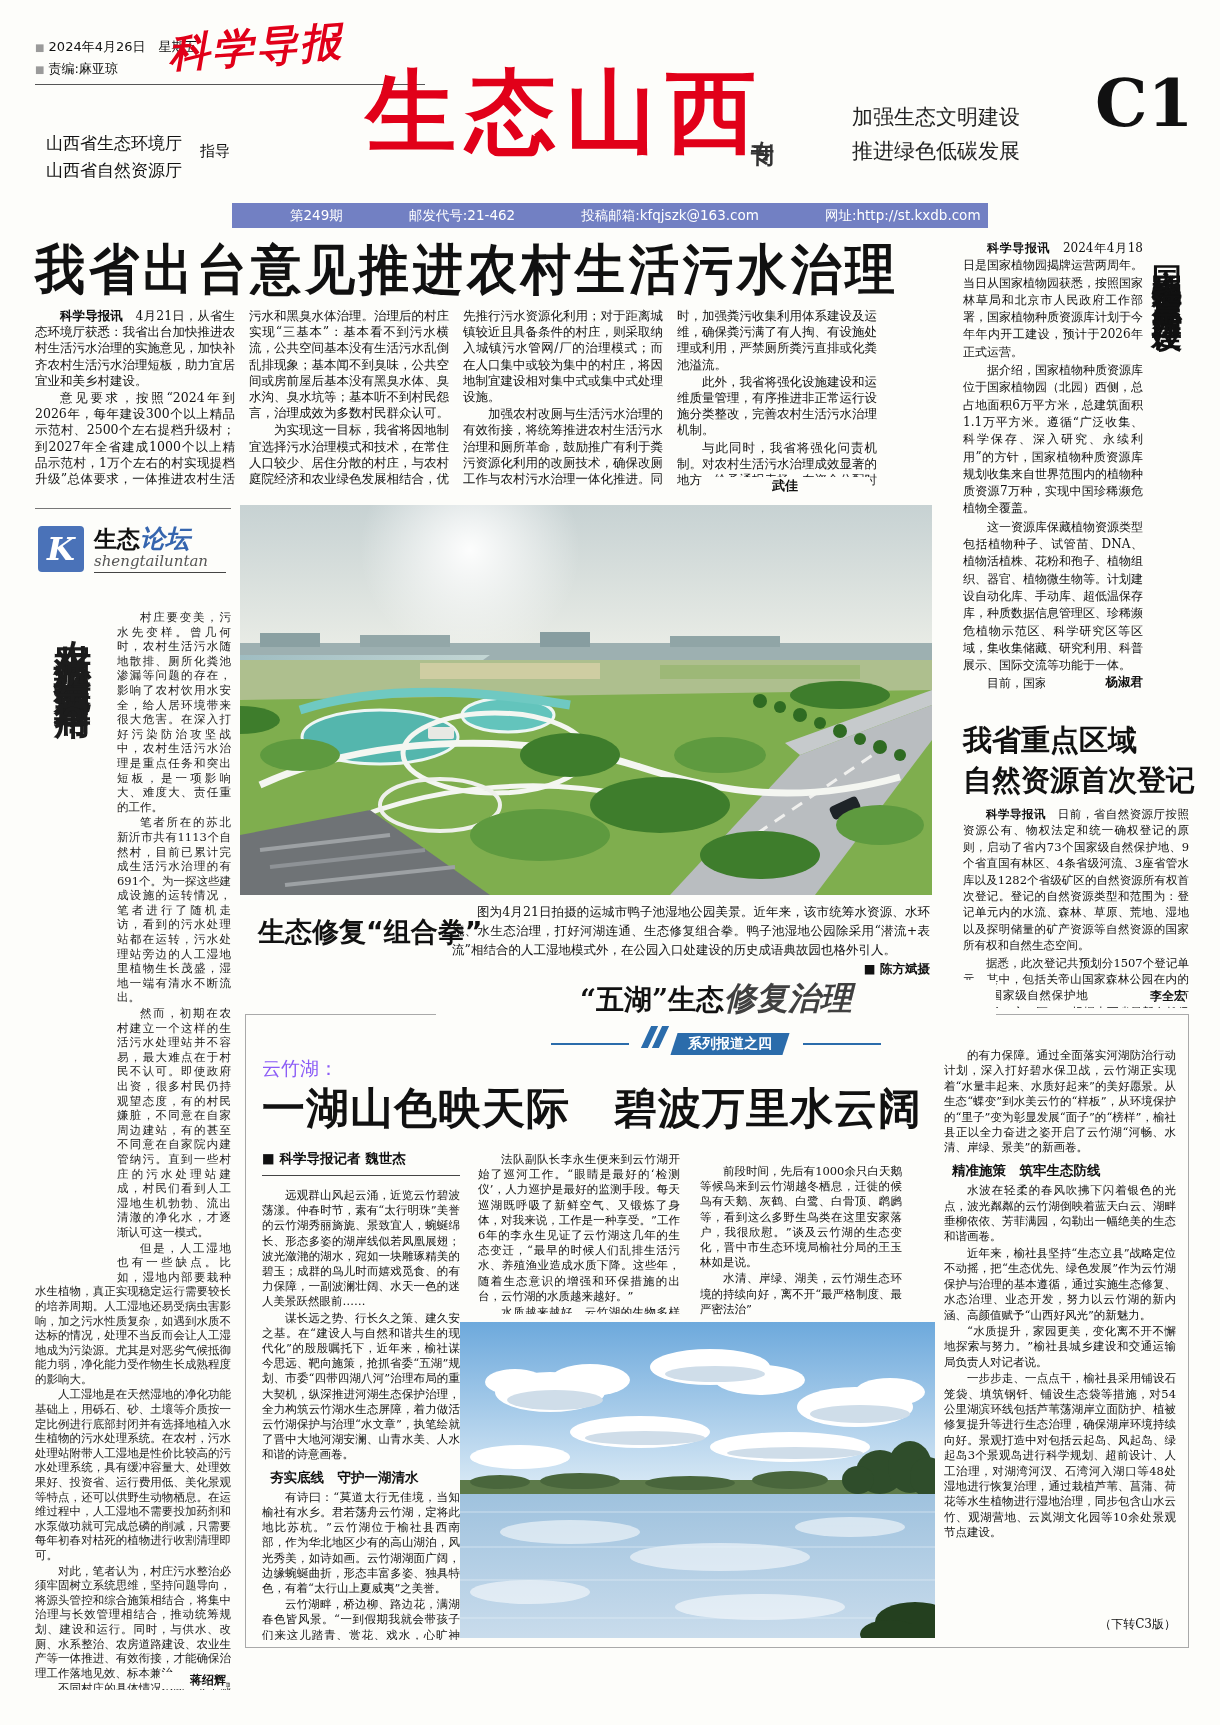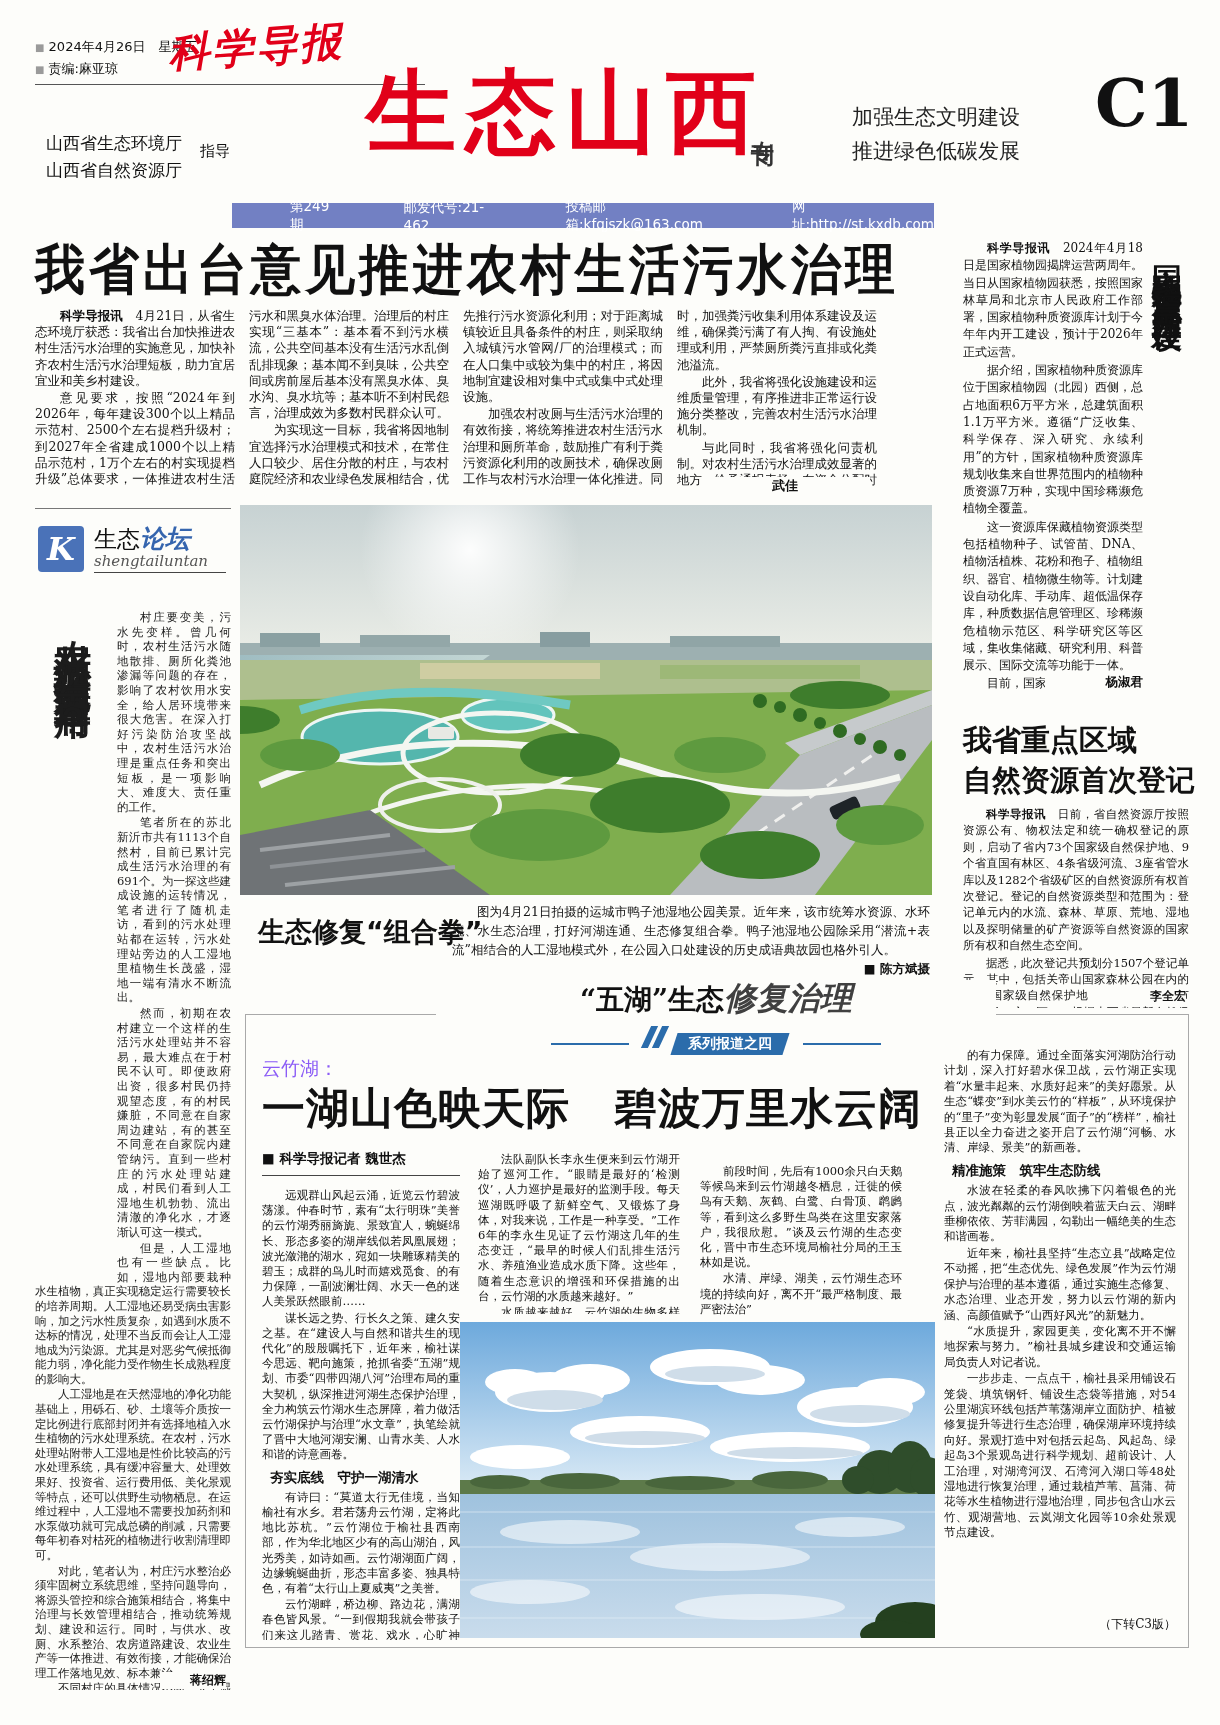--- a/index.html
+++ b/index.html
@@ -43,21 +43,21 @@
   <div class="abs red" style="left:366px;top:62px;font-size:90px;font-weight:900;letter-spacing:10px;line-height:1.1;">生态山西</div>
   <div class="abs vhead" style="left:748px;top:122px;font-size:23px;height:75px;color:#333;font-weight:600;letter-spacing:4px;">专刊</div>
 
   <div class="abs" style="left:852px;top:100px;font-size:21px;line-height:34px;color:#222;">
     <div>加强生态文明建设</div>
     <div>推进绿色低碳发展</div>
   </div>
 
   <div class="abs" style="left:1095px;top:64px;font-size:66px;font-weight:900;">C1</div>
 
-  <div class="abs sans" style="left:232px;top:203px;width:702px;height:25px;background:#7280c3;color:#fff;font-size:13.5px;display:flex;align-items:center;">
+  <div class="abs sans" style="left:232px;top:203px;width:756px;height:25px;background:#7280c3;color:#fff;font-size:13.5px;display:flex;align-items:center;">
     <span style="margin-left:58px;">第249期</span>
     <span style="margin-left:66px;">邮发代号:21-462</span>
     <span style="margin-left:66px;">投稿邮箱:kfqjszk@163.com</span>
     <span style="margin-left:66px;">网址:http://st.kxdb.com</span>
   </div>
 
   <div class="abs sans" style="left:35px;top:234px;width:900px;font-size:50px;font-weight:900;letter-spacing:4px;transform:scaleY(1.08);transform-origin:top left;white-space:nowrap;">我省出台意见推进农村生活污水治理</div>
 
   <div class="abs cols just" style="left:35px;top:308px;width:842px;height:188px;overflow:hidden;column-count:4;column-gap:14px;column-fill:auto;font-size:12.5px;line-height:16.2px;">
     <p class="lead"><b>科学导报讯</b>　<span>4月21日，从省生态环境厅获悉：我省出台加快推进农村生活污水治理的实施意见，加快补齐农村生活污水治理短板，助力宜居宜业和美乡村建设。</span></p>
@@ -94,21 +94,21 @@
   </div>
   <div class="abs chip" style="left:1090px;top:988px;width:96px;text-align:right;font-size:12px;">李全宏</div>
 
   <div class="abs rule" style="left:35px;top:508px;width:196px;"></div>
 
   <div class="abs" style="left:38px;top:526px;width:194px;">
     <div style="display:flex;align-items:flex-start;">
       <div style="width:46px;height:46px;background:#4a72b8;color:#fff;border-radius:4px;text-align:center;font-size:32px;font-weight:900;line-height:46px;font-style:italic;">K</div>
       <div style="margin-left:10px;">
         <div style="font-size:23px;line-height:26px;">
-          <span class="sans" style="font-weight:400;">生态</span><span style="font-weight:900;font-style:italic;color:#3565ae;font-size:25px;">论坛</span>
+          <span class="sans" style="font-weight:700;">生态</span><span style="font-weight:900;font-style:italic;color:#3565ae;font-size:25px;">论坛</span>
         </div>
         <div style="font-style:italic;color:#555;font-size:15px;border-bottom:1px solid #444;padding-bottom:2px;width:132px;">shengtailuntan</div>
       </div>
     </div>
   </div>
 
   <div class="abs flow just" style="left:35px;top:610px;width:196px;height:1080px;overflow:hidden;font-size:11.5px;line-height:14.6px;color:#1c1c1c;">
     <div class="vhead" style="float:left;width:76px;height:662px;font-size:37px;letter-spacing:5px;line-height:76px;margin-right:6px;">农村污水治理设施如何真正有用？</div>
     <div>
         <p>村庄要变美，污水先变样。曾几何时，农村生活污水随地散排、厕所化粪池渗漏等问题的存在，影响了农村饮用水安全，给人居环境带来很大危害。在深入打好污染防治攻坚战中，农村生活污水治理是重点任务和突出短板，是一项影响大、难度大、责任重的工作。</p>

